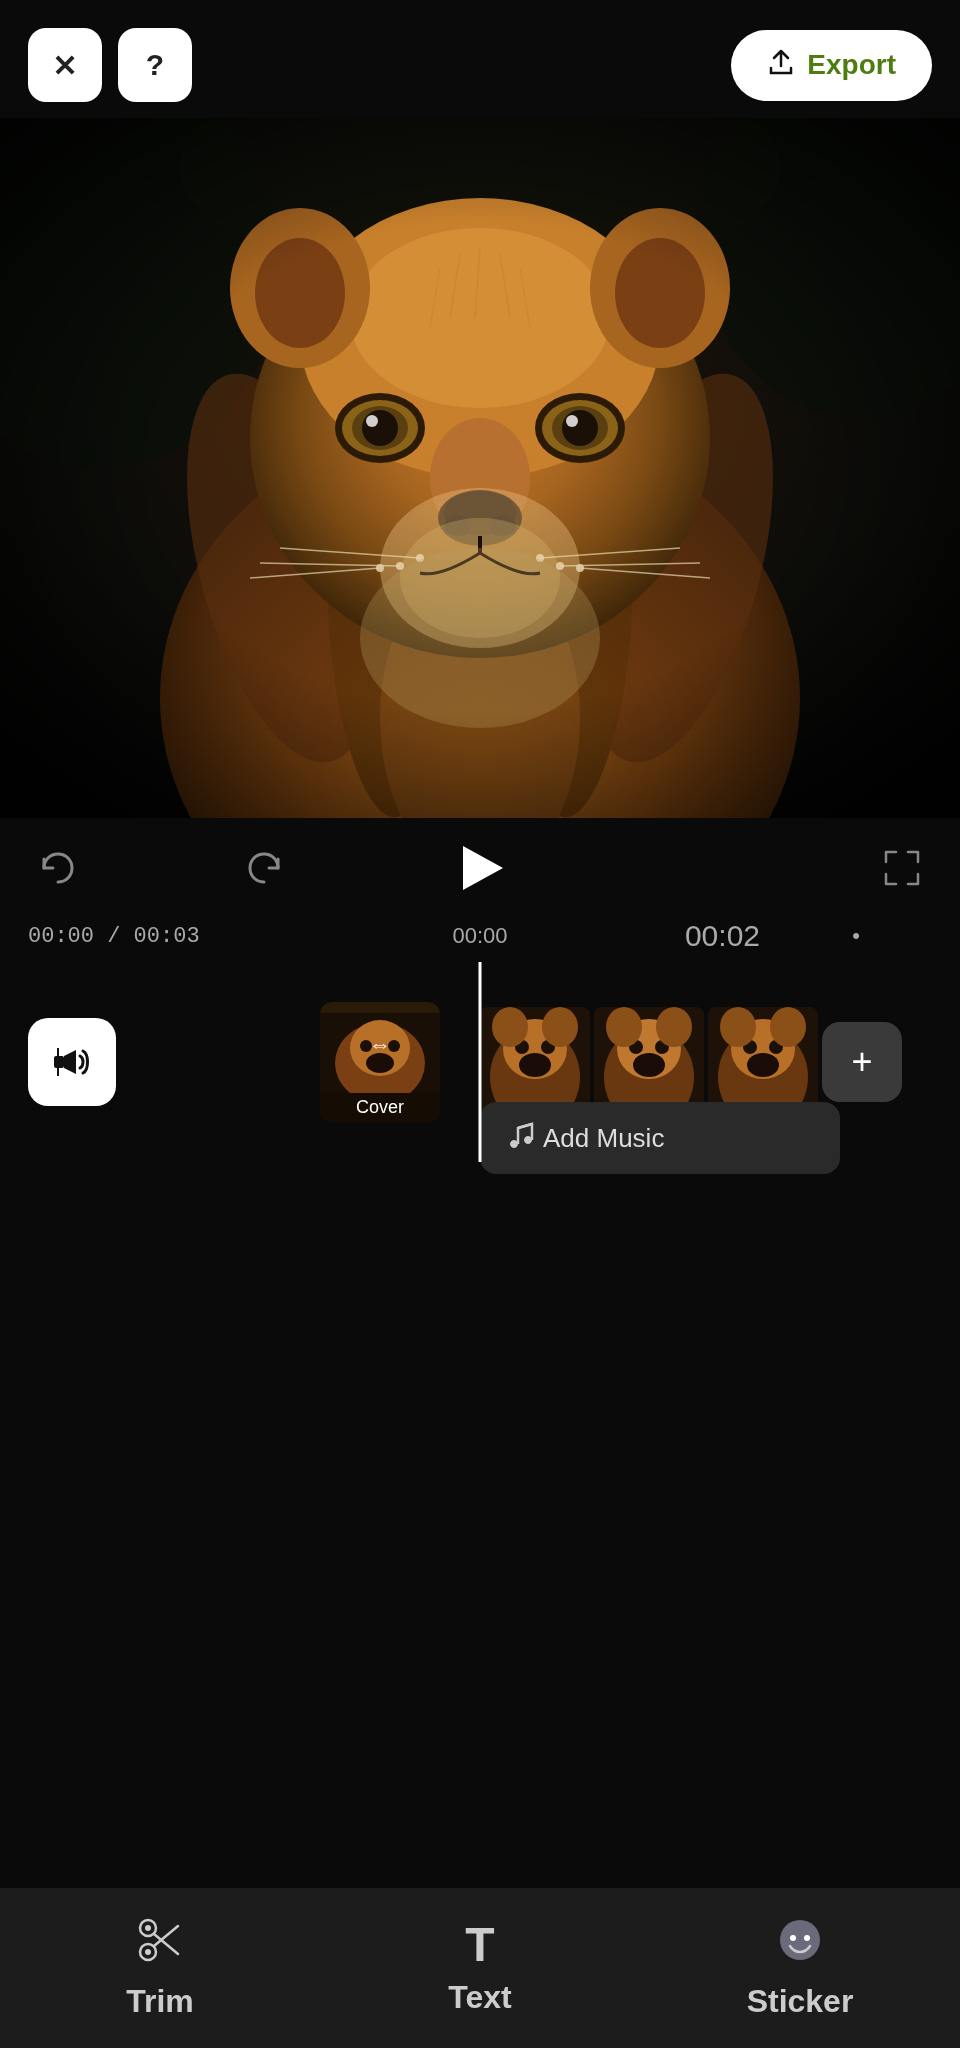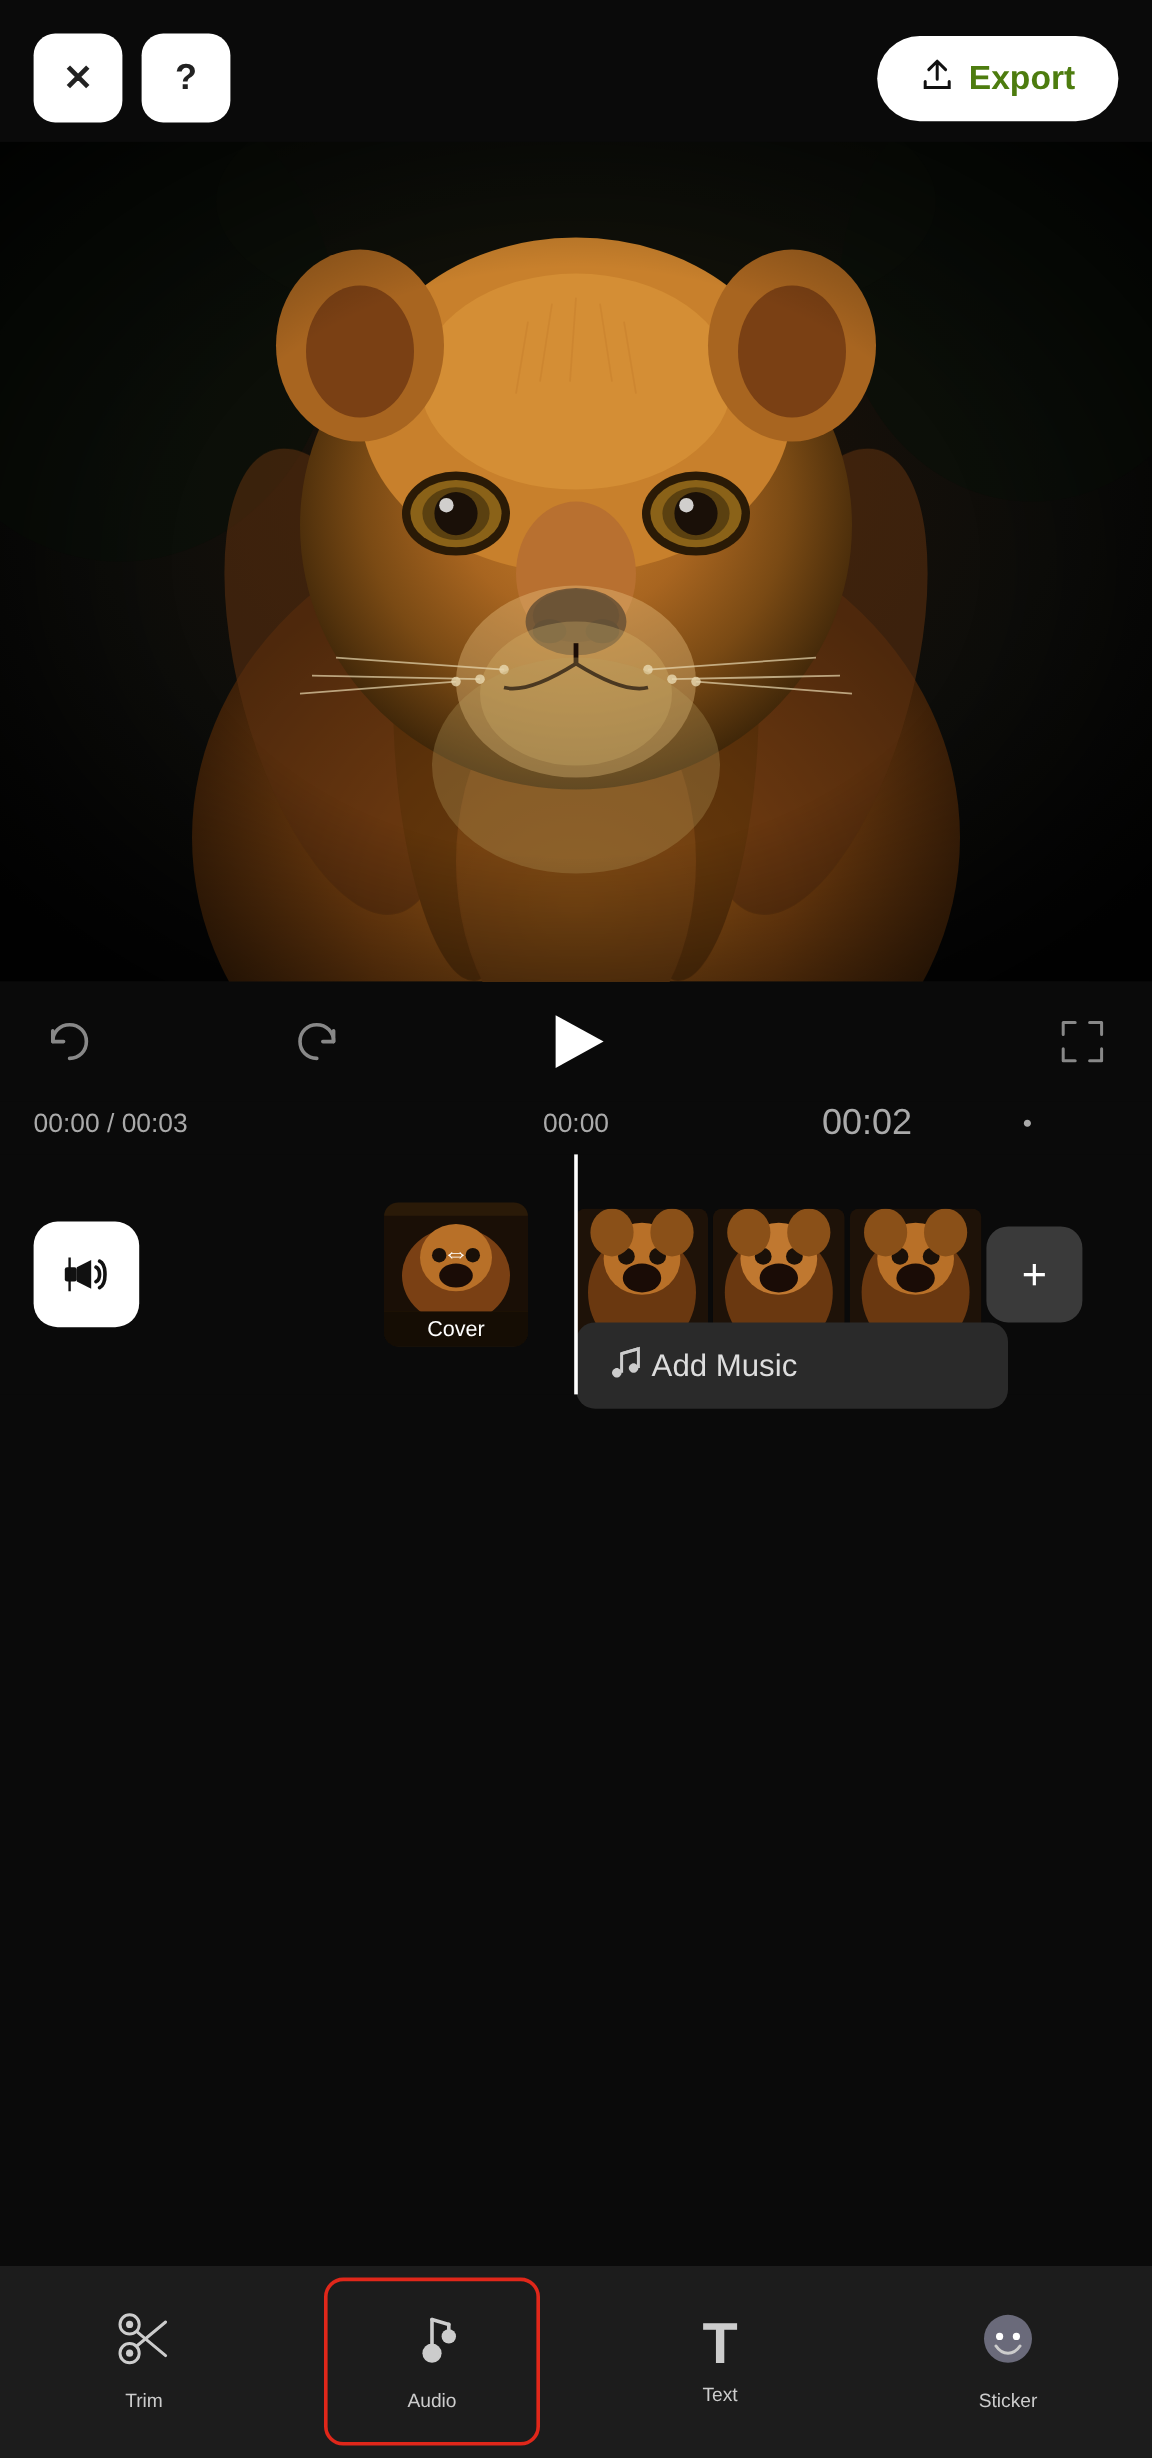--- a/index.html
+++ b/index.html
@@ -126,20 +126,21 @@
       padding: 0 0 8px 0;
       position: relative;
       height: 44px;
     }
 
     .ts-left {
       position: absolute;
       left: 28px;
       font-size: 22px;
       color: #aaa;
+      font-family: Liberation Mono, monospace;
     }
 
     .ts-center {
       position: absolute;
       left: 50%;
       transform: translateX(-50%);
       font-size: 22px;
       color: #aaa;
     }
 
@@ -318,22 +319,23 @@
     .tool-item.active-tool {
       border: 3px solid #e0271a;
     }
 
     .tool-icon {
       font-size: 38px;
       color: #ccc;
     }
 
     .tool-label {
-      font-size: 16px;
+      font-size: 32px;
       color: #ccc;
+      font-weight: bold;
     }
   </style>
 </head>
 <body>
 
 <div class="top-bar">
   <div class="top-bar-left">
     <button class="icon-btn">✕</button>
     <button class="icon-btn">?</button>
   </div>
@@ -597,32 +599,20 @@
         <circle cx="12" cy="12" r="8" stroke="#ccc" stroke-width="2.5" fill="none"></circle>
         <line x1="18" y1="30" x2="42" y2="10" stroke="#ccc" stroke-width="2.5" stroke-linecap="round"></line>
         <line x1="18" y1="18" x2="42" y2="38" stroke="#ccc" stroke-width="2.5" stroke-linecap="round"></line>
         <circle cx="12" cy="36" r="3" fill="#ccc"></circle>
         <circle cx="12" cy="12" r="3" fill="#ccc"></circle>
       </svg>
     </span>
     <span class="tool-label">Trim</span>
   </div>
 
-  <div class="tool-item active-tool">
-    <span class="tool-icon">
-      <svg width="48" height="48" viewBox="0 0 48 48" fill="none">
-        <circle cx="24" cy="36" r="8" fill="#ccc"></circle>
-        <path d="M24 36 L24 8" stroke="#ccc" stroke-width="3" stroke-linecap="round"></path>
-        <path d="M24 8 L38 12" stroke="#ccc" stroke-width="3" stroke-linecap="round"></path>
-        <circle cx="38" cy="22" r="6" fill="#ccc"></circle>
-        <path d="M38 22 L38 12" stroke="#ccc" stroke-width="3" stroke-linecap="round"></path>
-      </svg>
-    </span>
-    <span class="tool-label">Audio</span>
-  </div>
 
   <div class="tool-item">
     <span class="tool-icon" style="font-size:48px;color:#ccc;font-weight:700;line-height:1;">T</span>
     <span class="tool-label">Text</span>
   </div>
 
   <div class="tool-item">
     <span class="tool-icon">
       <svg width="48" height="48" viewBox="0 0 48 48" fill="none">
         <circle cx="24" cy="24" r="20" fill="#6a6a7a"></circle>

